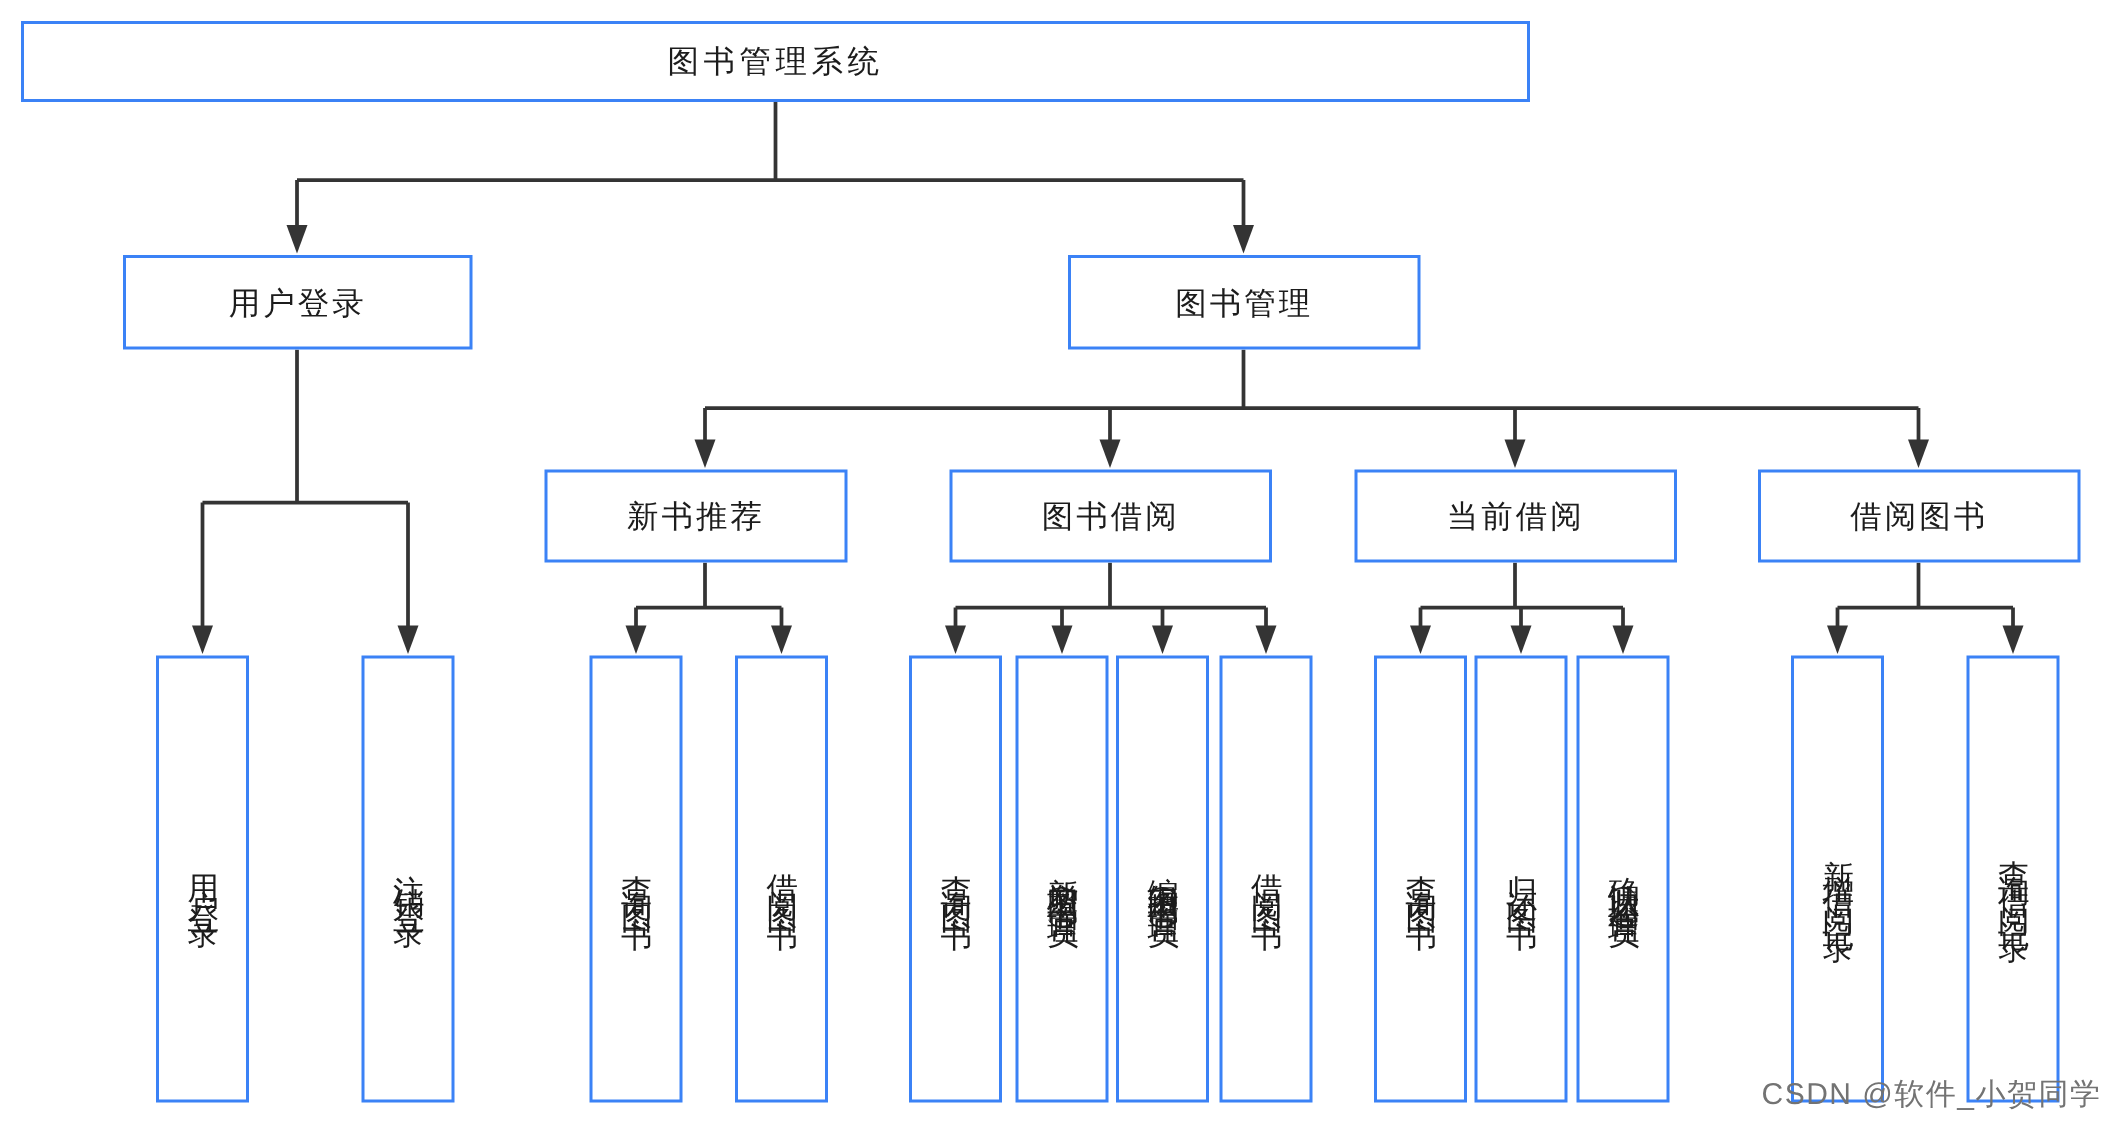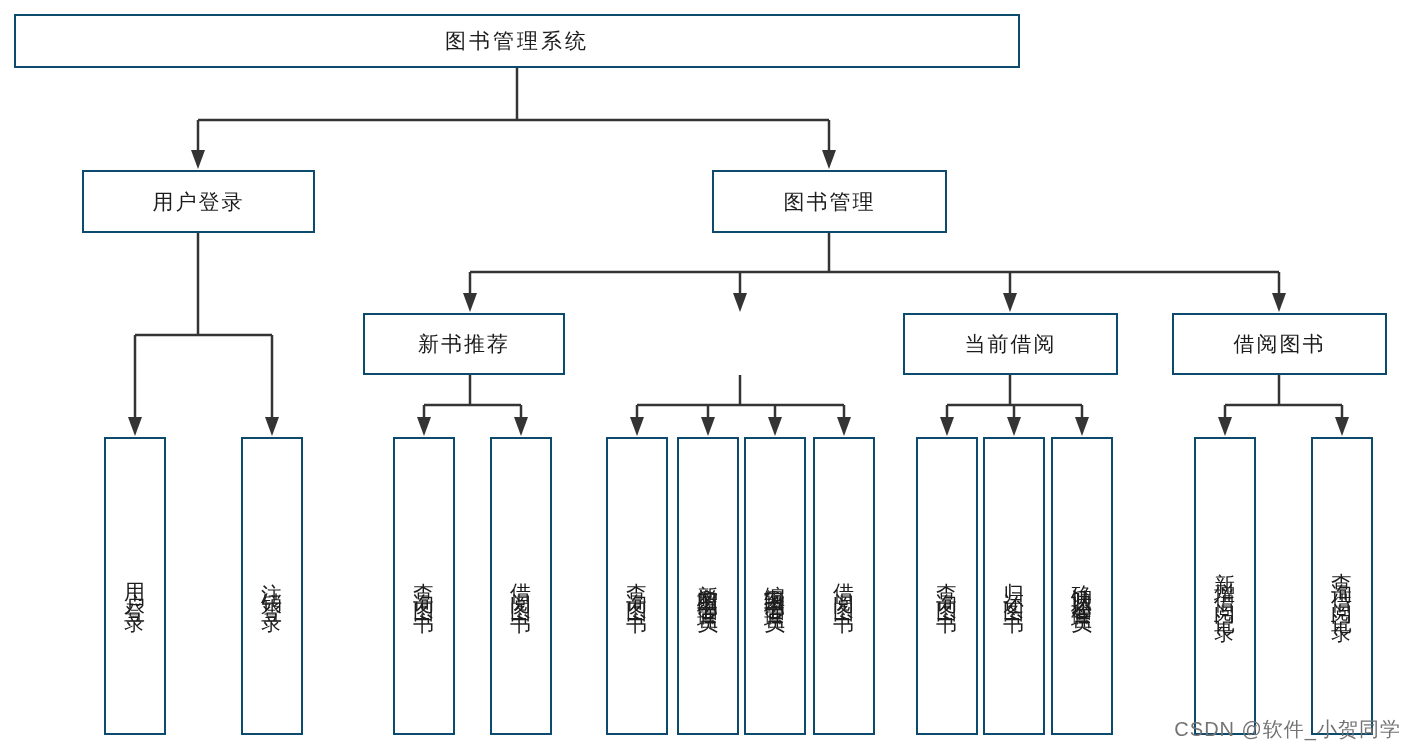--- a/index.html
+++ b/index.html
@@ -13,21 +13,21 @@
   }
   #wires {
     position: absolute;
     left: 0; top: 0;
     width: 1405px; height: 747px;
     z-index: 0;
   }
   .box {
     position: absolute;
     box-sizing: border-box;
-    border: 2px solid #0c4a6e;
+    border: 2px solid #3b82f6;
     background: #ffffff;
     color: #1c1c1c;
     display: flex;
     align-items: center;
     justify-content: center;
     z-index: 1;
     text-align: left;
   }
   .box.h { font-size: 21px; letter-spacing: 2px; }
   .box.root { font-size: 21px; letter-spacing: 3px; }
@@ -119,20 +119,21 @@
       <polygon points="1335,417 1349,417 1342,436"></polygon>
     </g>
   </svg>
 
   <div class="box root" style="left:14px; top:14px; width:1006px; height:54px;">图书管理系统</div>
 
   <div class="box h" style="left:82px; top:170px; width:233px; height:63px;">用户登录</div>
   <div class="box h" style="left:712px; top:170px; width:235px; height:63px;">图书管理</div>
 
   <div class="box h" style="left:363px; top:313px; width:202px; height:62px;">新书推荐</div>
+  <div class="box h" style="left:633px; top:313px; width:215px; height:62px;">图书借阅</div>
   <div class="box h" style="left:903px; top:313px; width:215px; height:62px;">当前借阅</div>
   <div class="box h" style="left:1172px; top:313px; width:215px; height:62px;">借阅图书</div>
 
   <div class="box v" style="left:104px; top:437px; width:62px; height:298px;">用户登录</div>
   <div class="box v" style="left:241px; top:437px; width:62px; height:298px;">注销登录</div>
 
   <div class="box v" style="left:393px; top:437px; width:62px; height:298px;">查询图书</div>
   <div class="box v" style="left:490px; top:437px; width:62px; height:298px;">借阅图书</div>
 
   <div class="box v" style="left:606px; top:437px; width:62px; height:298px;">查询图书</div>

